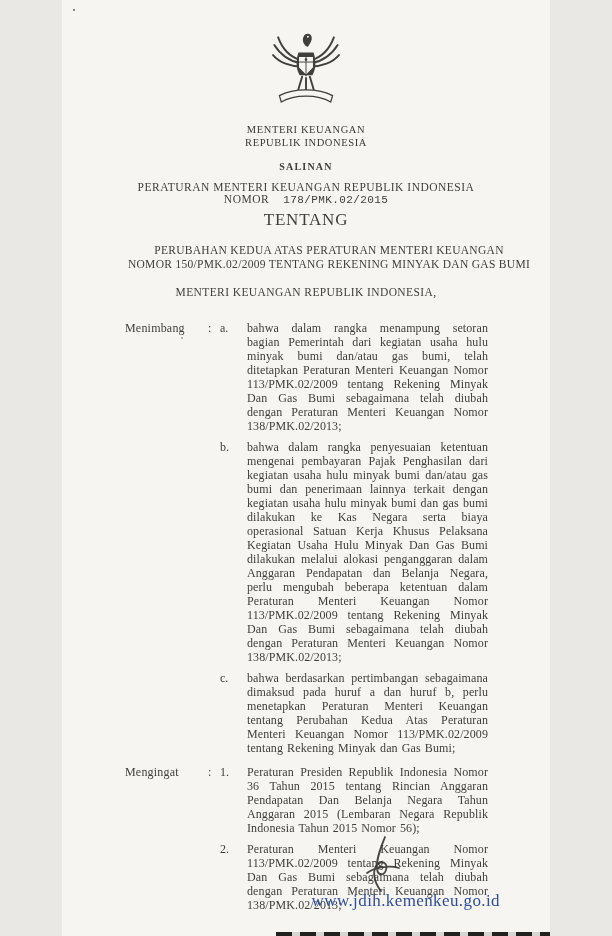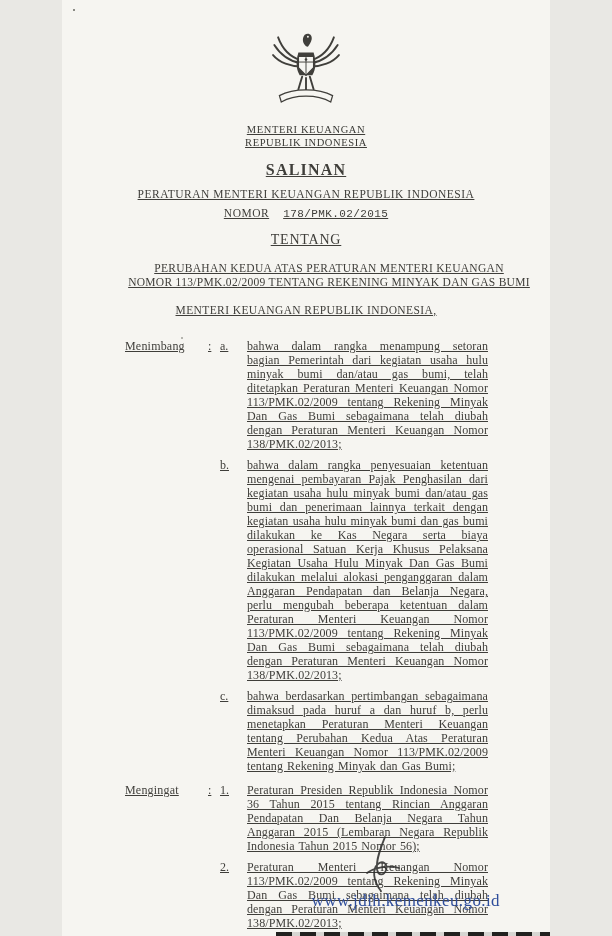--- a/index.html
+++ b/index.html
@@ -15,31 +15,30 @@
     background-image:
       radial-gradient(circle 1.4px at 12px 10px, #8a8a84 60%, transparent 61%),
       radial-gradient(circle 1px at 43px 7px, #9a9a94 60%, transparent 61%),
       radial-gradient(circle 1px at 155px 6px, #a7a7a1 60%, transparent 61%),
       radial-gradient(circle 1px at 577px 18px, #a0a09a 60%, transparent 61%),
       radial-gradient(circle 1.2px at 120px 338px, #b5b5af 60%, transparent 61%),
       radial-gradient(circle 1px at 566px 520px, #b0b0aa 60%, transparent 61%),
       radial-gradient(circle 1px at 84px 702px, #b5b5af 60%, transparent 61%),
       radial-gradient(circle 1px at 300px 870px, #b5b5af 60%, transparent 61%);
     background-repeat:no-repeat;
-    text-decoration:underline;
   }
   .center { text-align:center; }
   .emblem-wrap { padding-top:24px; text-align:center; }
   .emblem-wrap svg { display:inline-block; }
   .ministry { margin-top:6px; font-size:10.5px; line-height:12.5px; letter-spacing:0.6px; color:#3a3a36; }
-  .salinan { margin-top:12px; font-size:16px; font-weight:bold; letter-spacing:1.2px; }
+  .salinan { margin-top:12px; font-size:10px; font-weight:bold; letter-spacing:1.2px; }
   .doc-title { margin-top:9px; font-size:11.5px; letter-spacing:0.5px; }
-  .nomor-line { margin-top:7px; font-size:11.5px; letter-spacing:0.5px; }
+  .nomor-line { margin-top:0; font-size:11.5px; letter-spacing:0.5px; }
   .nomor-line .mono { font-family:"Liberation Mono", monospace; font-size:11px; margin-left:14px; letter-spacing:0.4px; }
-  .tentang { margin-top:12px; font-size:14px; letter-spacing:0.8px; }
+  .tentang { margin-top:4px; font-size:17px; letter-spacing:0.8px; }
   .subject { margin-top:13px; font-size:11.5px; line-height:14px; letter-spacing:0.3px;padding-left:46px; }
   .invocation { margin-top:15px; font-size:11.5px; letter-spacing:0.4px; }
   .authority { margin-top:15px; font-size:11.5px; letter-spacing:0.4px; }
   .clauses { margin-top:23px; padding:0 62px 0 63px; font-size:12px; line-height:14px; }
   .clause-row { display:grid; grid-template-columns:83px 12px 27px 1fr; margin-bottom:7px; }
   .clause-row.section-gap { margin-top:10px; }
   .clause-label { letter-spacing:0.2px; }
   .clause-text { text-align:justify; letter-spacing:0.1px; word-spacing:1px; }
   .signature { position:absolute; left:299px; top:835px; }
   .footer-link {
@@ -94,21 +93,21 @@
   <div class="doc-title center">PERATURAN MENTERI KEUANGAN REPUBLIK INDONESIA</div>
 
   <div class="nomor-line center">
     <span>NOMOR</span><span class="mono">178/PMK.02/2015</span>
   </div>
 
   <div class="tentang center">TENTANG</div>
 
   <div class="subject center">
     <div>PERUBAHAN KEDUA ATAS PERATURAN MENTERI KEUANGAN</div>
-    <div>NOMOR 113/PMK.02/2009 TENTANG REKENING MINYAK DAN GAS BUMI</div>
+    <div>NOMOR 150/PMK.02/2009 TENTANG REKENING MINYAK DAN GAS BUMI</div>
   </div>
 
 
   <div class="authority center">MENTERI KEUANGAN REPUBLIK INDONESIA,</div>
 
   <section class="clauses">
 
     <div class="clause-row">
       <div class="clause-label">Menimbang</div>
       <div class="clause-colon">:</div>

